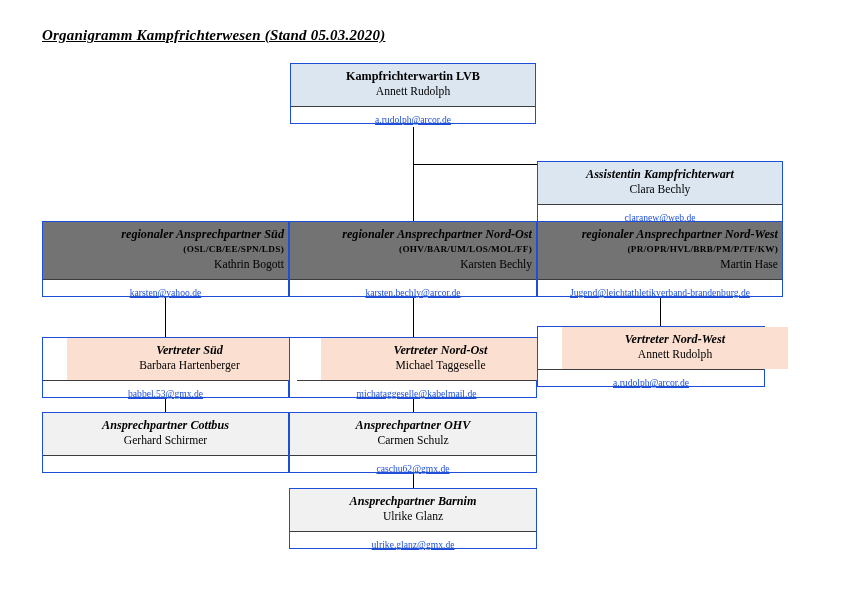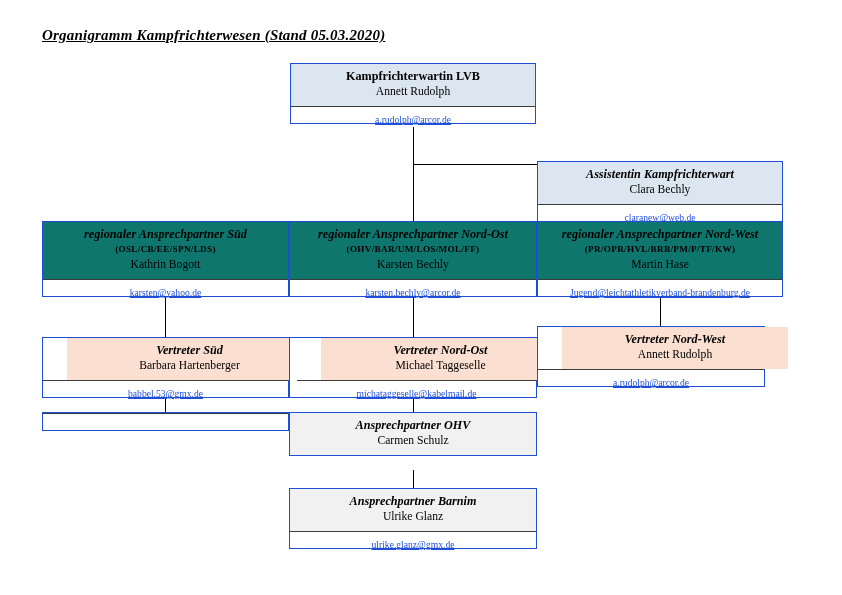--- a/index.html
+++ b/index.html
@@ -99,21 +99,21 @@
   .mail {
     font-size: 9.6px;
     color: #1f4fd8;
     text-decoration: underline;
     white-space: nowrap;
     cursor: pointer;
   }
 
   
   .fill-blue .body  { background: #dce6f1; }
-  .fill-cream .body { background: #0f766e; }
+  .fill-cream .body { background: #737373; text-align: right; }
   .fill-peach .body { background: #fbe0d2; margin-left: 24px; }
   .fill-gray .body  { background: #f1f1f1; }
 </style>
 </head>
 <body>
 
 <div id="page">
 
   <div class="title">Organigramm Kampfrichterwesen (Stand 05.03.2020)</div>
 
@@ -207,30 +207,37 @@
     <div class="body">
       <div class="role">Vertreter Nord-West</div>
       <div class="person">Annett Rudolph</div>
     </div>
     <div class="mail-row">
       <span class="mail">a.rudolph@arcor.de</span>
     </div>
   </div>
 
   <div class="node fill-gray" style="left:42px; top:412px; width:247px;">
+    <div class="body">
+      <div class="role">Ansprechpartner Cottbus</div>
+      <div class="person">Gerhard Schirmer</div>
+    </div>
     <div class="mail-row">
       <span class="mail"></span>
     </div>
   </div>
 
   <div class="node fill-gray" style="left:289px; top:412px; width:248px;">
     <div class="body">
       <div class="role">Ansprechpartner OHV</div>
       <div class="person">Carmen Schulz</div>
     </div>
+    <div class="mail-row">
+      <span class="mail">caschu62@gmx.de</span>
+    </div>
   </div>
 
   <div class="node fill-gray" style="left:289px; top:488px; width:248px;">
     <div class="body">
       <div class="role">Ansprechpartner Barnim</div>
       <div class="person">Ulrike Glanz</div>
     </div>
     <div class="mail-row">
       <span class="mail">ulrike.glanz@gmx.de</span>
     </div>

